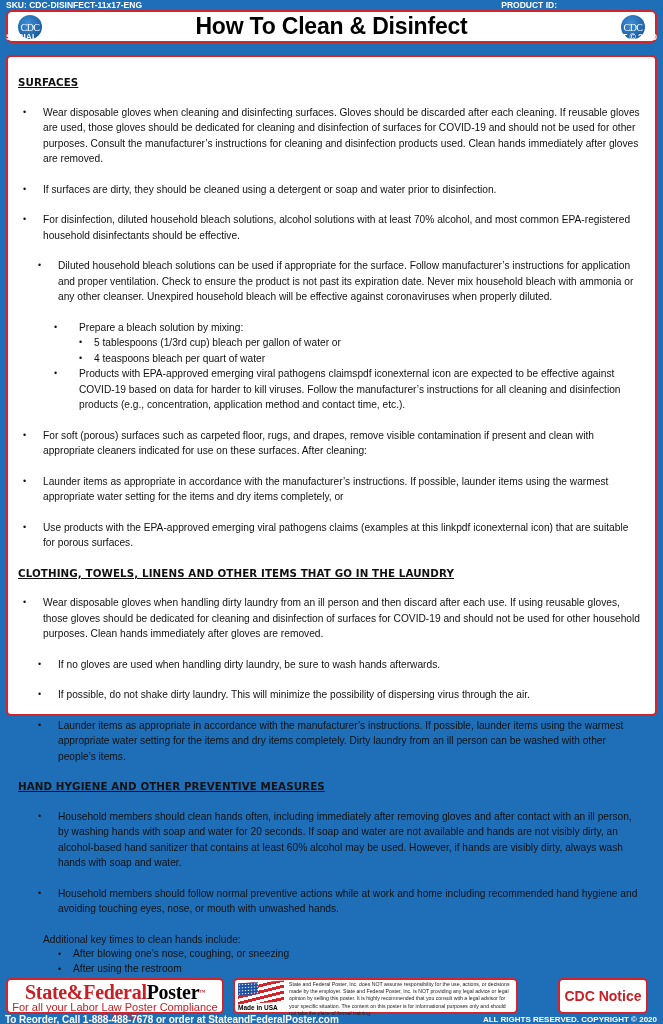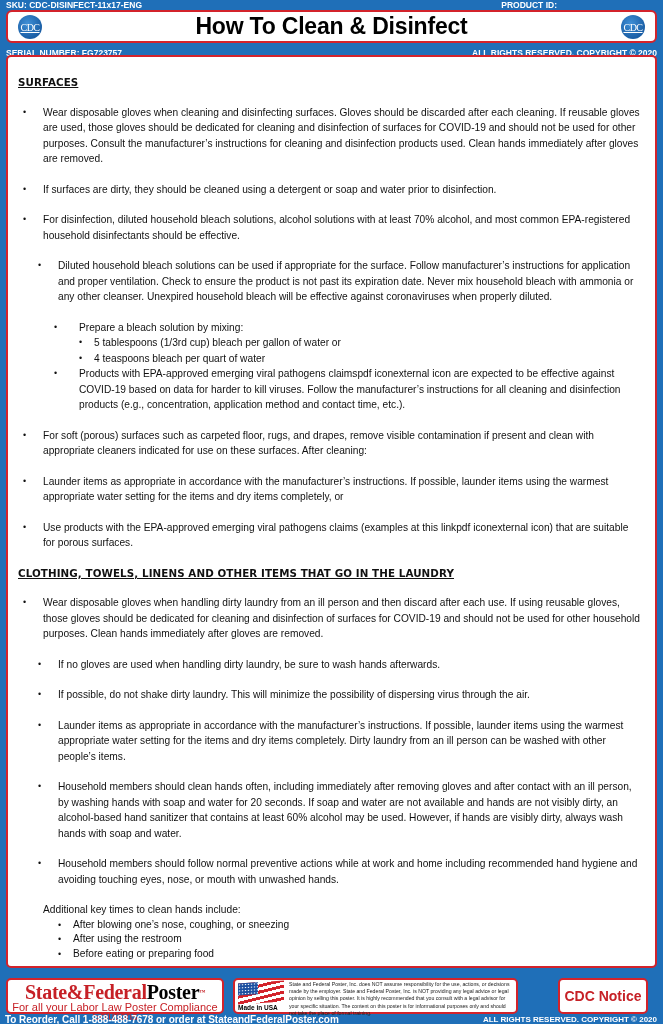--- a/index.html
+++ b/index.html
@@ -10,40 +10,40 @@
     position: relative;
   }
   .meta-row {
     position: absolute; left: 6px; right: 6px;
     font-size: 8.5px; font-weight: bold; color: #ffffff;
     display: flex; justify-content: space-between;
     line-height: 10px;
   }
   .meta-top { top: 0px; }
   .meta-top .right { margin-right: 100px; }
-  .meta-mid { top: 48px; }
+  .meta-mid { top: 32px; }
   .title-box {
     position: absolute; left: 6px; right: 6px; top: 10px; height: 33px;
     background: #fff; border: 2px solid #d3232b; border-radius: 6px;
     box-sizing: border-box;
     display: flex; align-items: center; justify-content: center;
   }
   .title {
     font-size: 23px; font-weight: bold; color: #000; letter-spacing: -0.2px;
   }
   .cdc-logo {
     position: absolute; top: 3px; width: 24px; height: 24px; border-radius: 50%;
     background: radial-gradient(circle at 40% 35%, #3f8fd6, #1b5fa6 70%);
     color: #fff; font-family: "Liberation Serif", serif; font-size: 10px;
-    display: flex; align-items: center; justify-content: center; letter-spacing: -0.5px; text-decoration: underline;
+    display: flex; align-items: center; justify-content: center; letter-spacing: -0.5px;
   }
   .cdc-left { left: 10px; }
   .cdc-right { right: 10px; }
   .content-box {
-    position: absolute; left: 6px; right: 6px; top: 55px; height: 913px;
+    position: absolute; left: 6px; right: 6px; top: 55px; height: 661px;
     background: #fff; border: 2px solid #d3232b; border-radius: 5px;
     box-sizing: border-box;
     padding: 18px 12px 0 10px;
     font-size: 10.2px; line-height: 15.5px; color: #111;
   }
   .section-heading {
     font-family: "DejaVu Sans", sans-serif;
     font-weight: bold; font-size: 10.3px; text-decoration: underline;
     color: #111; margin: 0 0 14px 0; letter-spacing: 0.1px;
   }
@@ -163,20 +163,21 @@
   <div class="section-heading">CLOTHING, TOWELS, LINENS AND OTHER ITEMS THAT GO IN THE LAUNDRY</div>
   <ul class="lvl">
     <li>Wear disposable gloves when handling dirty laundry from an ill person and then discard after each use. If using reusable gloves, those gloves should be dedicated for cleaning and disinfection of surfaces for COVID-19 and should not be used for other household purposes. Clean hands immediately after gloves are removed.</li>
   </ul>
   <ul class="lvl lvl1b">
     <li>If no gloves are used when handling dirty laundry, be sure to wash hands afterwards.</li>
     <li>If possible, do not shake dirty laundry. This will minimize the possibility of dispersing virus through the air.</li>
     <li>Launder items as appropriate in accordance with the manufacturer’s instructions. If possible, launder items using the warmest appropriate water setting for the items and dry items completely. Dirty laundry from an ill person can be washed with other people’s items.</li>
   </ul>
 
+  <div class="section-heading">HAND HYGIENE AND OTHER PREVENTIVE MEASURES</div>
   <ul class="lvl lvl1b">
     <li>Household members should clean hands often, including immediately after removing gloves and after contact with an ill person, by washing hands with soap and water for 20 seconds. If soap and water are not available and hands are not visibly dirty, an alcohol-based hand sanitizer that contains at least 60% alcohol may be used. However, if hands are visibly dirty, always wash hands with soap and water.</li>
     <li>Household members should follow normal preventive actions while at work and home including recommended hand hygiene and avoiding touching eyes, nose, or mouth with unwashed hands.</li>
   </ul>
   <div class="key-intro">Additional key times to clean hands include:</div>
   <ul class="keylist">
     <li>After blowing one’s nose, coughing, or sneezing</li>
     <li>After using the restroom</li>
     <li>Before eating or preparing food</li>
 

